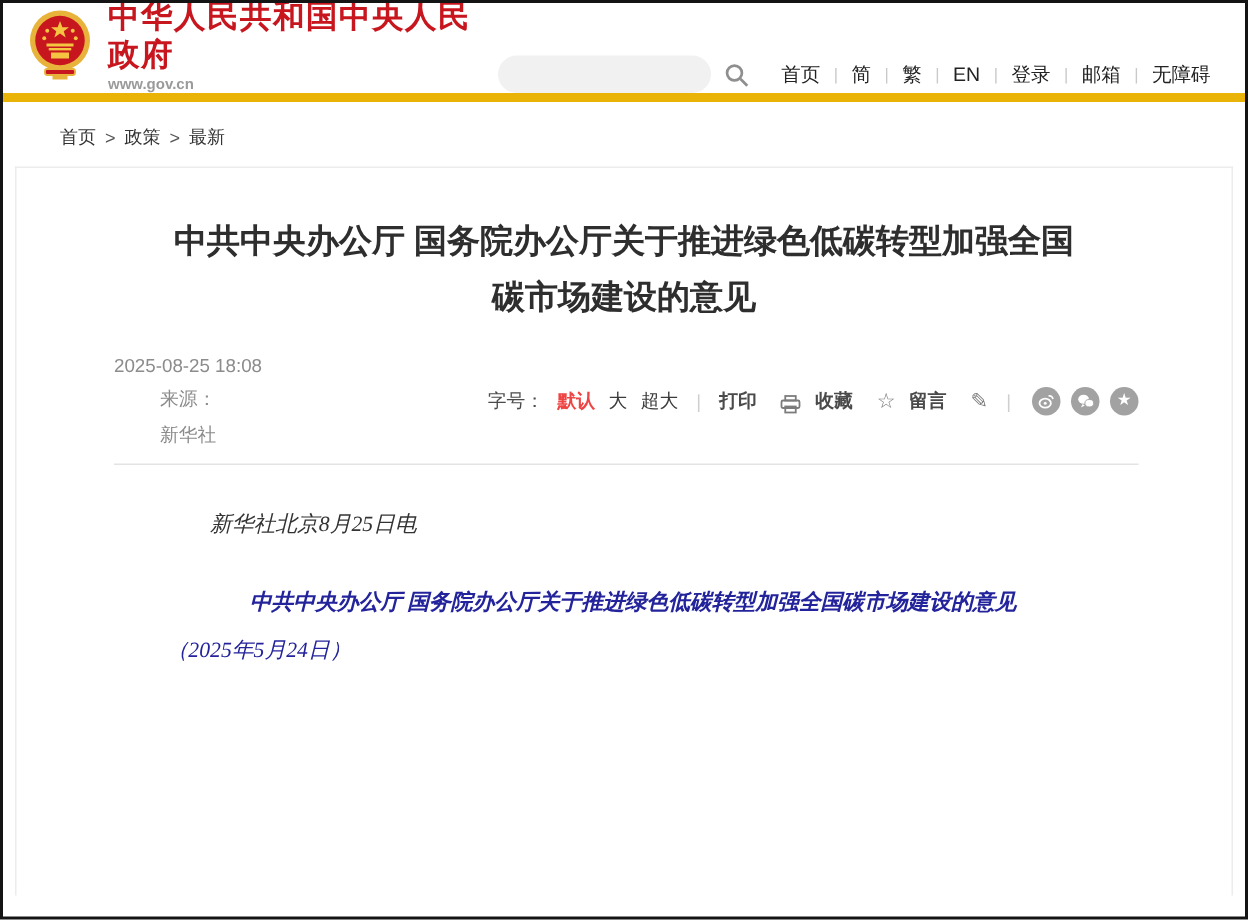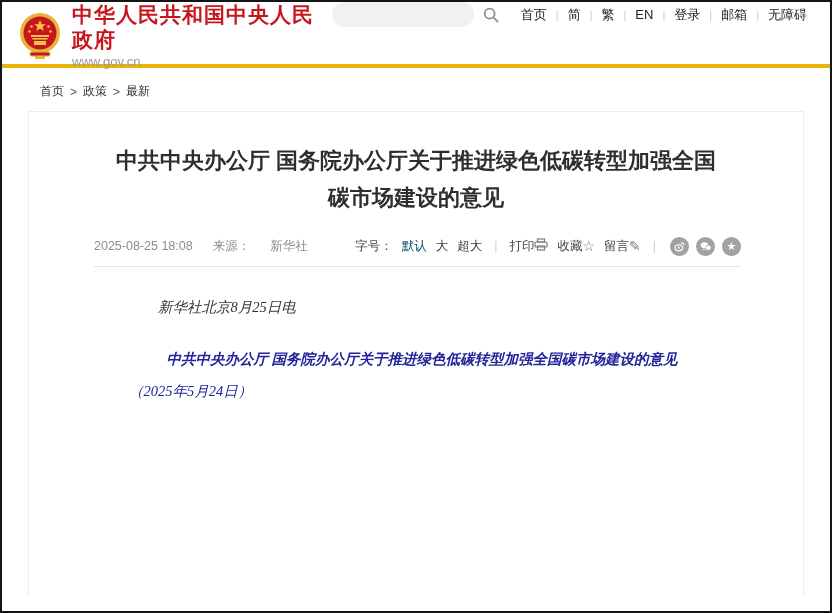--- a/index.html
+++ b/index.html
@@ -8,36 +8,36 @@
     font-family:"Liberation Sans","DejaVu Sans",sans-serif;
     background:#ffffff;
     border:2px solid #141414;
     overflow:hidden;
     position:relative;
   }
   
   .header {
     height:66px;
     background:#ffffff;
-    border-bottom:4px solid #eab308;
+    border-bottom:6px solid #eab308;
     display:flex;
-    align-items:flex-start;
+    align-items:flex-end;
     padding:0 14px 0 16px;
   }
   .brand { display:flex; align-items:center; gap:10px; }
   .emblem { width:44px; height:48px; flex:0 0 auto; }
   .brand-text { display:flex; flex-direction:column; }
   .site-title {
     color:#c7161e;
     font-size:21px;
     font-weight:bold;
     letter-spacing:1px;
     line-height:1.2;
   }
-  .site-url { color:#9a9a9a; font-size:13px; margin-top:2px; }
+  .site-url { color:#9a9a9a; font-size:10px; margin-top:2px;font-weight:bold; }
   .header-right {
     margin-left:auto;
     display:flex;
     align-items:center;
     gap:8px;
   }
   .search-box {
     width:142px; height:25px;
     background:#f1f1f1;
     border:none; border-radius:13px;
@@ -53,21 +53,21 @@
   .breadcrumb {
     padding:15px 0 11px 38px;
     font-size:12px;
     color:#333;
     display:flex; gap:6px; align-items:center;
   }
   .breadcrumb .crumb { cursor:pointer; }
   .breadcrumb .crumb-sep { color:#555; }
   
   .content-box {
-    margin:0 26px;
+    margin:0 8px;
     border:1px solid #ececec;
     border-bottom:none;
     background:#fff;
     height:486px;
     overflow:hidden;
   }
   .article-title {
     margin:30px auto 0;
     max-width:620px;
     text-align:center;
@@ -77,26 +77,26 @@
     line-height:1.7;
     font-family:"Liberation Sans","DejaVu Sans",sans-serif;
   }
   .meta-row {
     margin:20px 62px 0 65px;
     display:flex;
     align-items:center;
     font-size:12.5px;
     color:#8c8c8c;
   }
-  .meta-left { display:flex; gap:20px; align-items:center; }
+  .meta-left { display:flex; gap:7px; align-items:center;flex-direction:column; }
   .meta-right { margin-left:auto; display:flex; align-items:center; gap:9px; color:#4a4a4a; }
-  .fontsize-default { color:#0c4a6e; font-weight:normal; cursor:pointer; }
+  .fontsize-default { color:#ef4444; font-weight:bold; cursor:pointer; }
   .fontsize-opt { color:#3a3a3a; cursor:pointer; }
   .meta-sep { color:#cfcfcf; padding:0 3px; }
-  .meta-action { display:flex; align-items:flex-start; gap:0; cursor:pointer; color:#4a4a4a; }
+  .meta-action { display:flex; align-items:flex-end; gap:16px; cursor:pointer; color:#4a4a4a;font-weight:bold; }
   .meta-action .glyph { color:#7c7c7c; font-size:14px; }
   .share-group { display:flex; gap:7px; margin-left:2px; }
   .share-circle {
     width:19px; height:19px; border-radius:50%;
     background:#a2a2a2;
     display:flex; align-items:center; justify-content:center;
     cursor:pointer;
     color:#ffffff;
   }
   .share-circle svg { display:block; }

